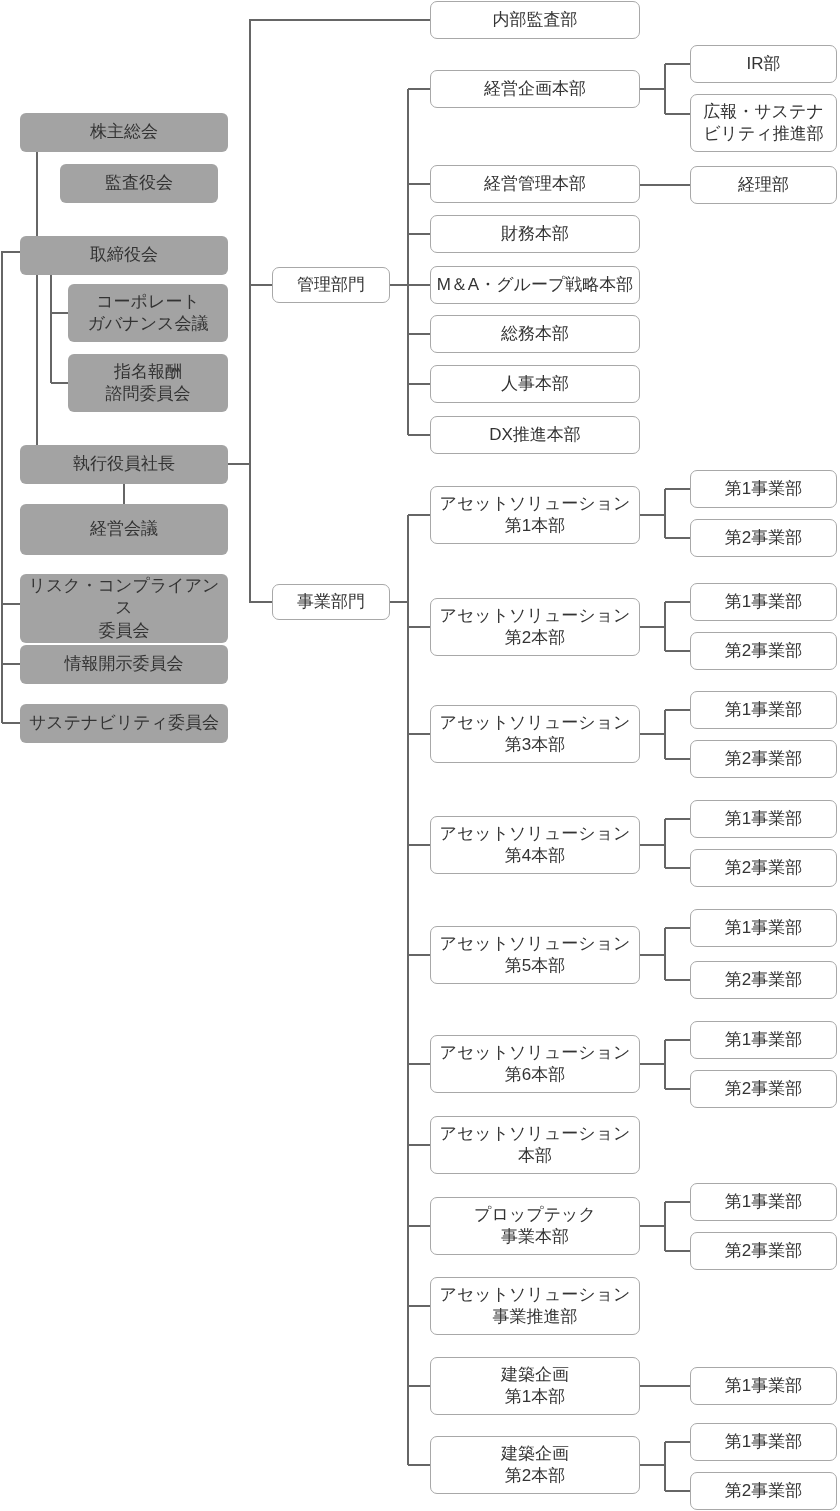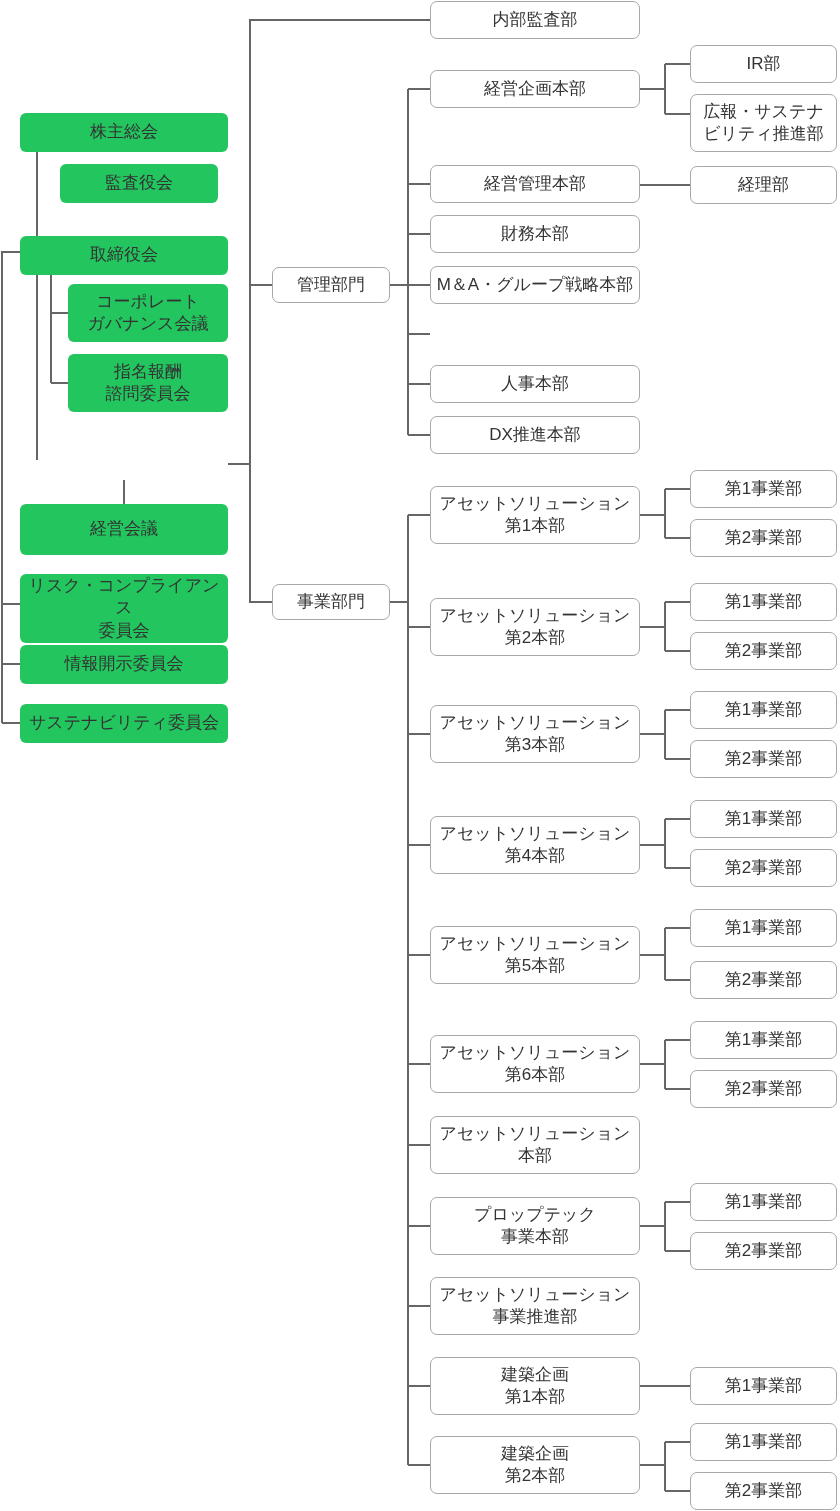--- a/index.html
+++ b/index.html
@@ -23,21 +23,21 @@
     align-items: center;
     justify-content: center;
     text-align: center;
     white-space: pre-line;
     font-size: 17px;
     line-height: 1.32;
     font-weight: 500;
     color: #333333;
   }
   .teal {
-    background: #22c55e;
+    background: #a3a3a3;
     border-radius: 6px;
   }
   .white {
     background: #ffffff;
     border: 1.5px solid #a8a8a8;
     border-radius: 7px;
   }
 </style>
 </head>
 <body>
@@ -76,35 +76,37 @@
     </g>
   </svg>
 
   <div class="box teal" style="left:20px;top:113px;width:208px;height:39px">株主総会</div>
   <div class="box teal" style="left:60px;top:164px;width:158px;height:39px">監査役会</div>
   <div class="box teal" style="left:20px;top:236px;width:208px;height:39px">取締役会</div>
   <div class="box teal" style="left:68px;top:284px;width:160px;height:58px">コーポレート
 ガバナンス会議</div>
   <div class="box teal" style="left:68px;top:354px;width:160px;height:58px">指名報酬
 諮問委員会</div>
+  <div class="box teal" style="left:20px;top:445px;width:208px;height:39px">執行役員社長</div>
   <div class="box teal" style="left:20px;top:504px;width:208px;height:51px">経営会議</div>
   <div class="box teal" style="left:20px;top:574px;width:208px;height:69px">リスク・コンプライアンス
 委員会</div>
   <div class="box teal" style="left:20px;top:645px;width:208px;height:39px">情報開示委員会</div>
   <div class="box teal" style="left:20px;top:704px;width:208px;height:39px">サステナビリティ委員会</div>
 
   <div class="box white" style="left:430px;top:1px;width:210px;height:38px">内部監査部</div>
 
   <div class="box white" style="left:272px;top:267px;width:118px;height:36px">管理部門</div>
   <div class="box white" style="left:272px;top:584px;width:118px;height:36px">事業部門</div>
 
   <div class="box white" style="left:430px;top:70px;width:210px;height:38px">経営企画本部</div>
   <div class="box white" style="left:430px;top:165px;width:210px;height:38px">経営管理本部</div>
   <div class="box white" style="left:430px;top:215px;width:210px;height:38px">財務本部</div>
   <div class="box white" style="left:430px;top:266px;width:210px;height:38px">M＆A・グループ戦略本部</div>
+  <div class="box white" style="left:430px;top:315px;width:210px;height:38px">総務本部</div>
   <div class="box white" style="left:430px;top:365px;width:210px;height:38px">人事本部</div>
   <div class="box white" style="left:430px;top:416px;width:210px;height:38px">DX推進本部</div>
 
   <div class="box white" style="left:690px;top:45px;width:147px;height:38px">IR部</div>
   <div class="box white" style="left:690px;top:94px;width:147px;height:58px">広報・サステナ
 ビリティ推進部</div>
   <div class="box white" style="left:690px;top:166px;width:147px;height:38px">経理部</div>
 
   <div class="box white" style="left:430px;top:486px;width:210px;height:58px">アセットソリューション
 第1本部</div>

